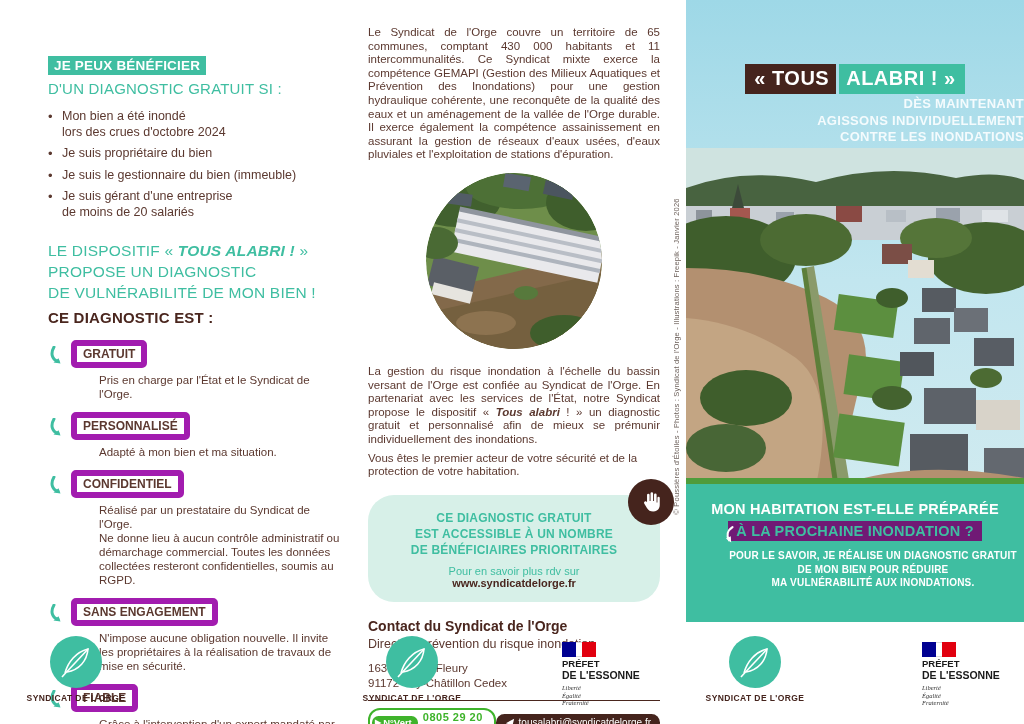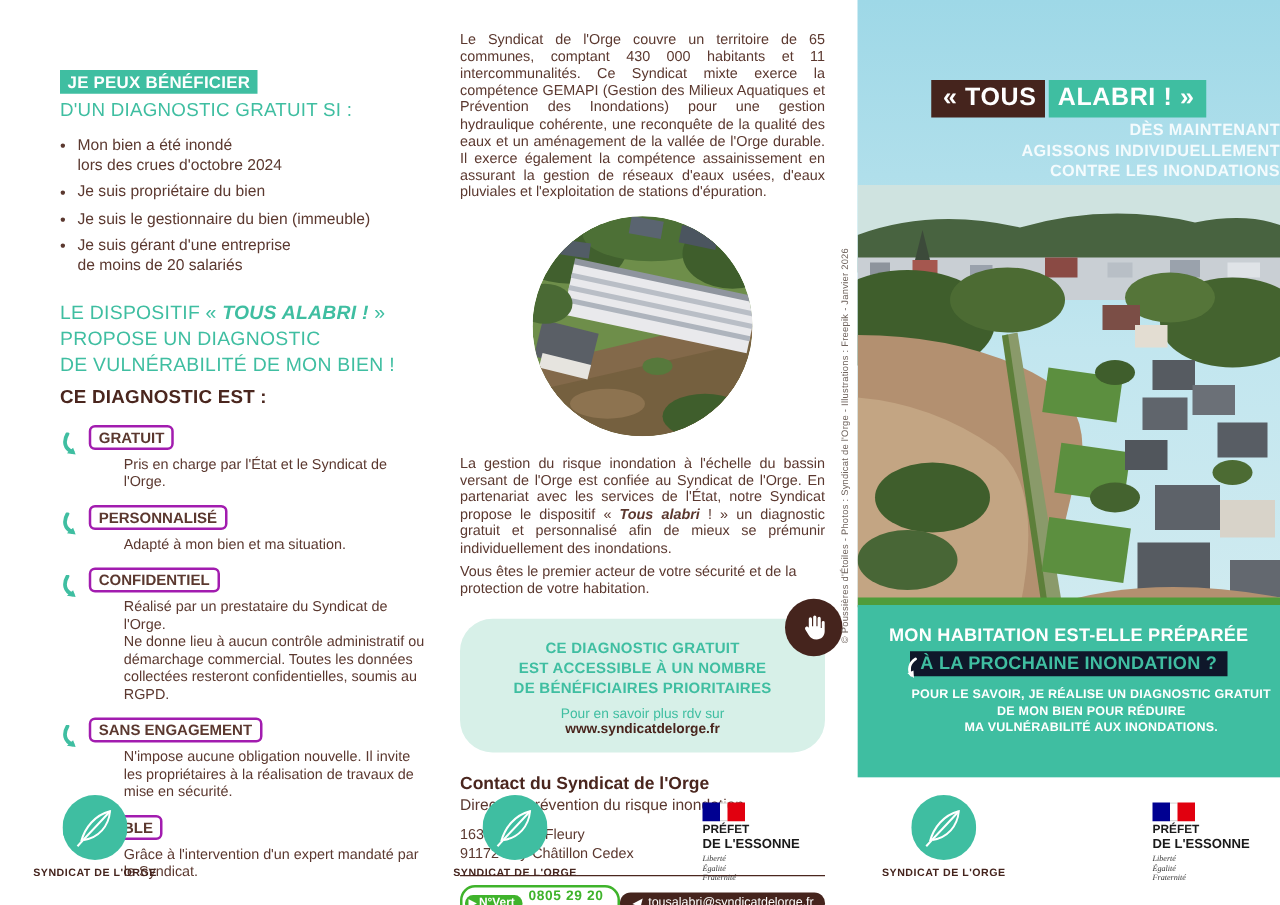--- a/index.html
+++ b/index.html
@@ -15,21 +15,21 @@
   .bullet::before { content:"•"; position:absolute; left:0; top:0; color:#5b382f; font-size:13px; }
   .bullet span { display:block; }
 
   .dispositif { margin-top:20px; color:#3fbea1; font-size:15.5px; line-height:21px; letter-spacing:.2px; }
   .brand-it { font-weight:bold; font-style:italic; }
   .diag-est { color:#4a261e; font-weight:bold; font-size:15px; margin-top:4px; }
 
   .features { margin-top:12px; }
   .feature { display:flex; margin-bottom:11px; }
   .swoosh { flex:0 0 18px; width:18px; height:20px; margin-right:5px; margin-top:6px; }
-  .badge { display:inline-block; border:2px solid #a21caf; border-radius:5px; padding:1px 6px; font-weight:bold; font-size:12px; color:#5b382f; background:#fff; }
+  .badge { display:inline-block; border:6px solid #a21caf; border-radius:5px; padding:1px 6px; font-weight:bold; font-size:12px; color:#5b382f; background:#fff; }
   .feature-desc { font-size:11.5px; line-height:14px; margin-top:5px; color:#5b382f;padding-left:28px; }
   .feature-desc span { display:block; }
 
   
   .mid-panel { position:absolute; left:368px; top:26px; width:292px; color:#5b382f; }
   .mid-p { font-size:11.5px; line-height:13.6px; text-align:justify; }
   .circle-photo { display:block; width:176px; height:176px; border-radius:50%; margin:11px auto 12px auto; overflow:hidden; }
   .mid-p2 { font-size:11.5px; line-height:13.6px; text-align:justify; margin-top:16px; }
   .mid-p3 { font-size:11.5px; line-height:13.6px; margin-top:5px; }
 
@@ -55,21 +55,21 @@
   
   .right-panel { position:absolute; left:686px; top:0; width:338px; height:622px; overflow:hidden; background:linear-gradient(180deg,#9ed8e7 0%, #c2e6ef 45%, #d8edf0 100%); }
   .rp-title { position:absolute; top:64px; left:0; width:100%; text-align:center; z-index:3; }
   .rp-title .t1 { display:inline-block; background:#45241d; color:#fff; font-weight:bold; font-size:20px; padding:3px 7px 4px 9px; letter-spacing:.5px; }
   .rp-title .t2 { display:inline-block; background:#3fbea1; color:#fff; font-weight:bold; font-size:20px; padding:3px 9px 4px 7px; letter-spacing:.5px; margin-left:3px; }
   .rp-sub { position:absolute; top:96px; left:0; width:100%; text-align:right; z-index:3; color:#f4fbfd; font-size:13px; line-height:16.5px; font-weight:600; letter-spacing:.3px; }
   .rp-photo { position:absolute; top:148px; left:0; width:338px; height:338px; }
   .rp-teal { position:absolute; top:484px; left:0; width:338px; height:138px; background:#3fbea1; z-index:2; text-align:center; color:#fff; }
   .q1 { margin-top:17px; font-size:14.5px; font-weight:bold; letter-spacing:.2px; }
   .q2-wrap { position:relative; margin-top:4px; }
-  .q2 { display:inline-block; background:#0f172a; color:#3fbea1; font-weight:bold; font-size:14.5px; padding:2px 8px; letter-spacing:.2px; }
+  .q2 { display:inline-block; background:#701a75; color:#3fbea1; font-weight:bold; font-size:14.5px; padding:2px 8px; letter-spacing:.2px; }
   .q-arrow { position:absolute; left:36px; top:4px; }
   .answers { margin-top:8px; font-size:10px; line-height:13.5px; font-weight:600; letter-spacing:.2px; }
   .answers span { display:block;padding-left:36px; }
 
   .credits { position:absolute; left:506px; top:352px; width:340px; text-align:center; font-size:7.5px; color:#6e625c; transform:rotate(-90deg); transform-origin:center; letter-spacing:.2px; }
 
   
   .logo-block { position:absolute; width:120px; text-align:center; }
   .leaf-circle { display:block; margin:0 auto; }
   .logo-label { margin-top:5px; font-size:8.5px; font-weight:bold; color:#45241d; letter-spacing:.4px; }

